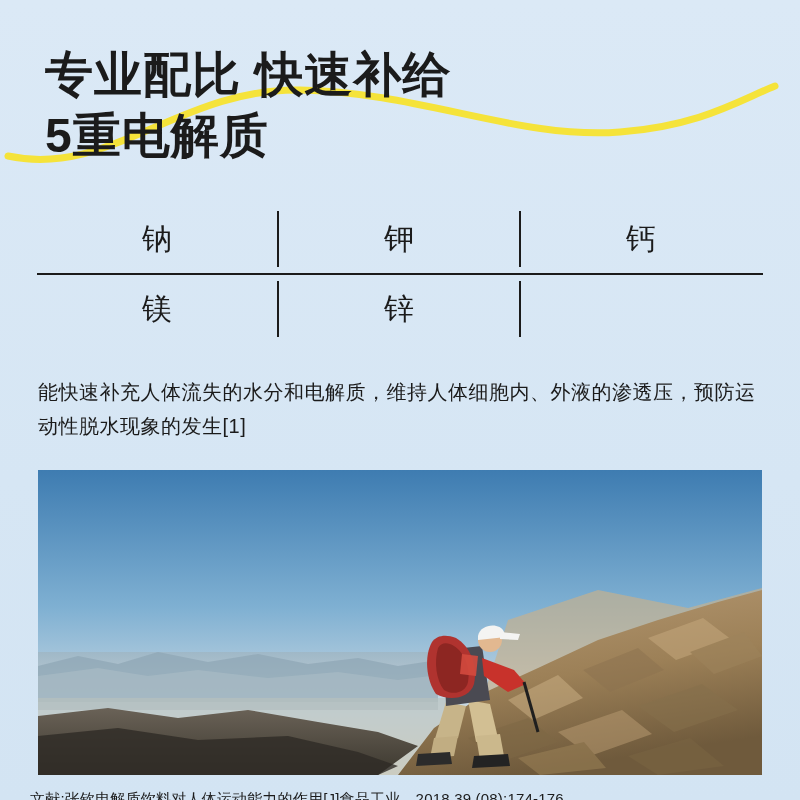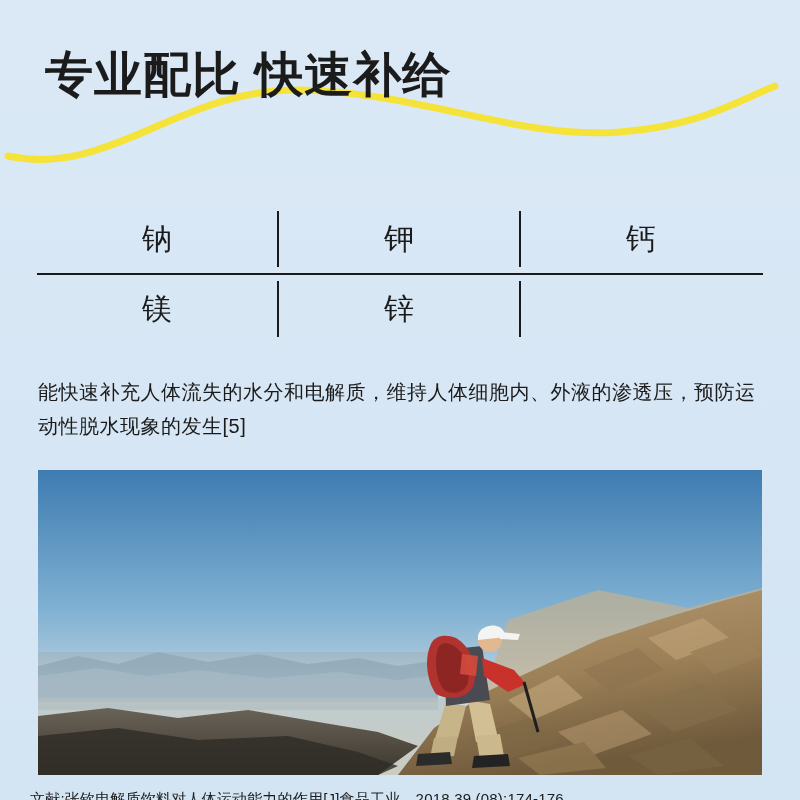--- a/index.html
+++ b/index.html
@@ -128,37 +128,38 @@
 <body>
 
 <div class="page">
 
   <div class="headline-wrap">
     <svg class="squiggle" viewBox="0 0 800 160" preserveAspectRatio="none">
       <path d="M8,128 C110,150 180,60 300,62 C420,64 520,112 620,104 C700,98 740,72 775,58" fill="none" stroke="#f5e33a" stroke-width="7" stroke-linecap="round"></path>
     </svg>
     <div class="headline">
       <span class="l1">专业配比 快速补给</span>
+      <span class="l2">5重电解质</span>
     </div>
   </div>
 
   <div class="table">
     <div class="trow first">
       <div class="tcell div-right">钠</div>
       <div class="tcell div-right">钾</div>
       <div class="tcell">钙</div>
     </div>
     <div class="trow">
       <div class="tcell div-right">镁</div>
       <div class="tcell div-right">锌</div>
       <div class="tcell empty"></div>
     </div>
   </div>
 
-  <div class="para">能快速补充人体流失的水分和电解质，维持人体细胞内、外液的渗透压，预防运动性脱水现象的发生[5]</div>
+  <div class="para">能快速补充人体流失的水分和电解质，维持人体细胞内、外液的渗透压，预防运动性脱水现象的发生[1]</div>
 
   <div class="photo">
     <svg width="724" height="305" viewBox="0 0 724 305">
       <defs>
         <linearGradient id="sky" x1="0" y1="0" x2="0" y2="1">
           <stop offset="0%" stop-color="#3e7cb1"></stop>
           <stop offset="45%" stop-color="#7fb0d2"></stop>
           <stop offset="80%" stop-color="#cfdce4"></stop>
           <stop offset="100%" stop-color="#e6dcc8"></stop>
         </linearGradient>

